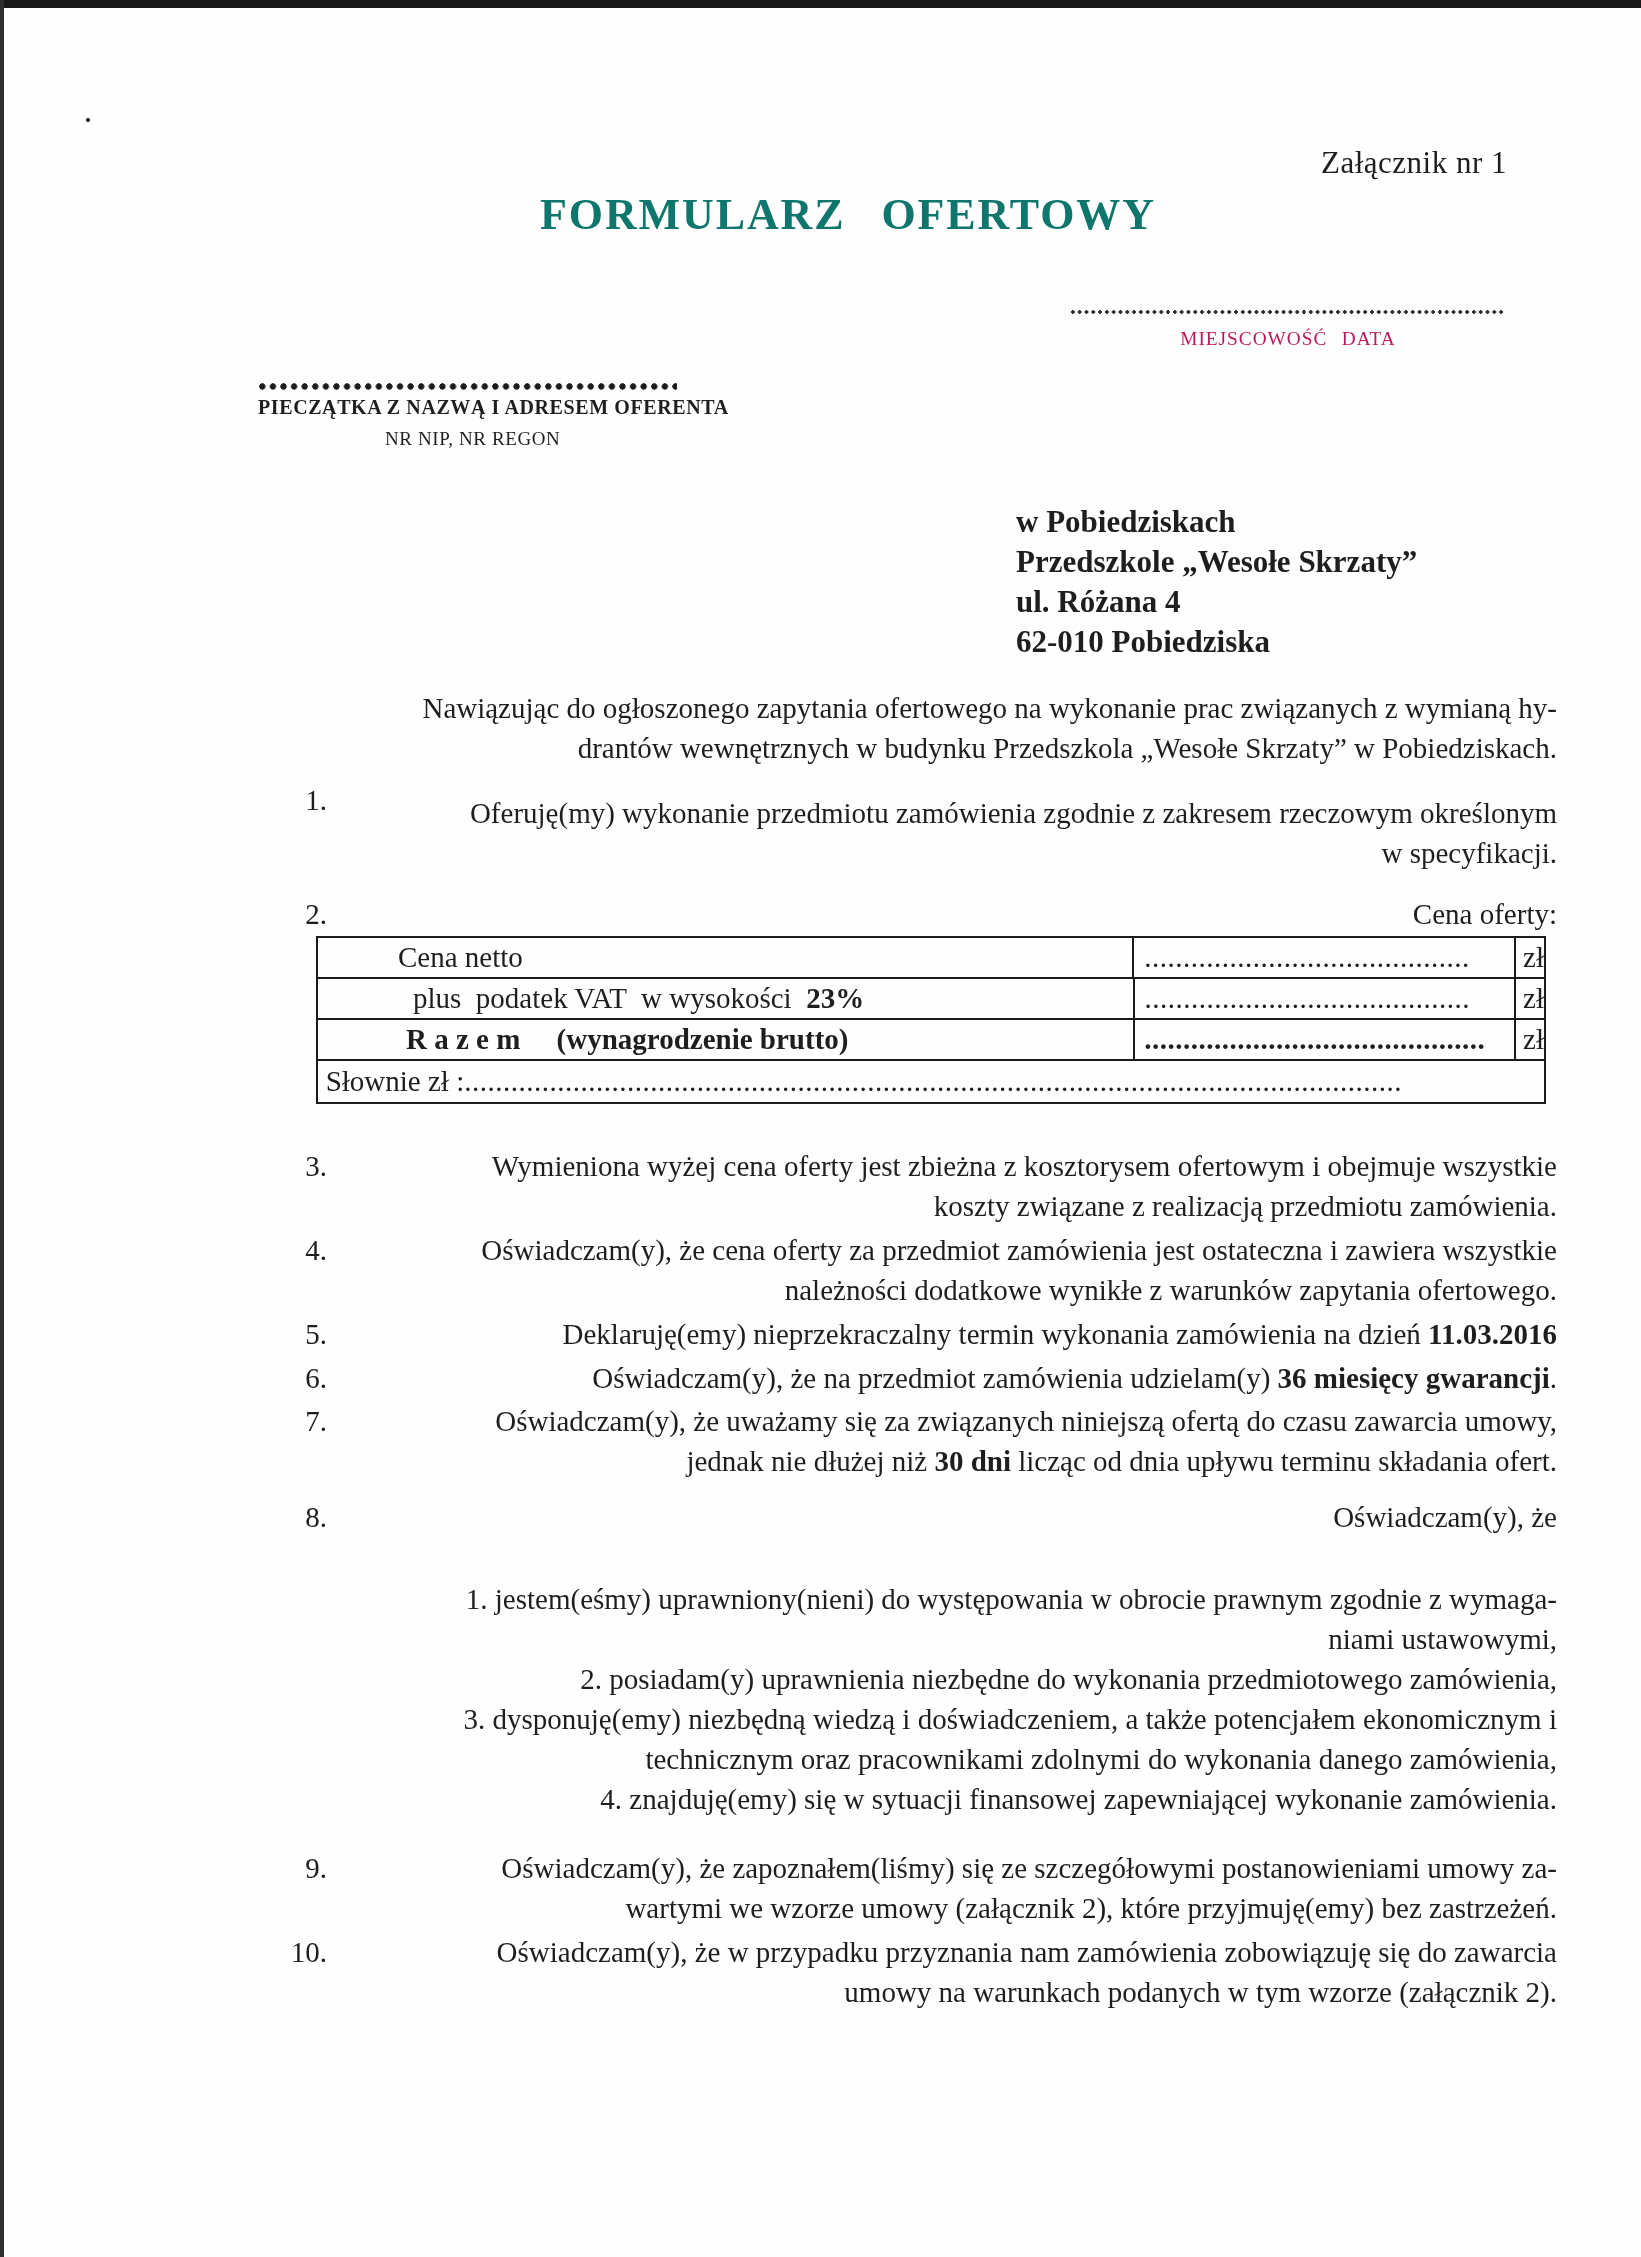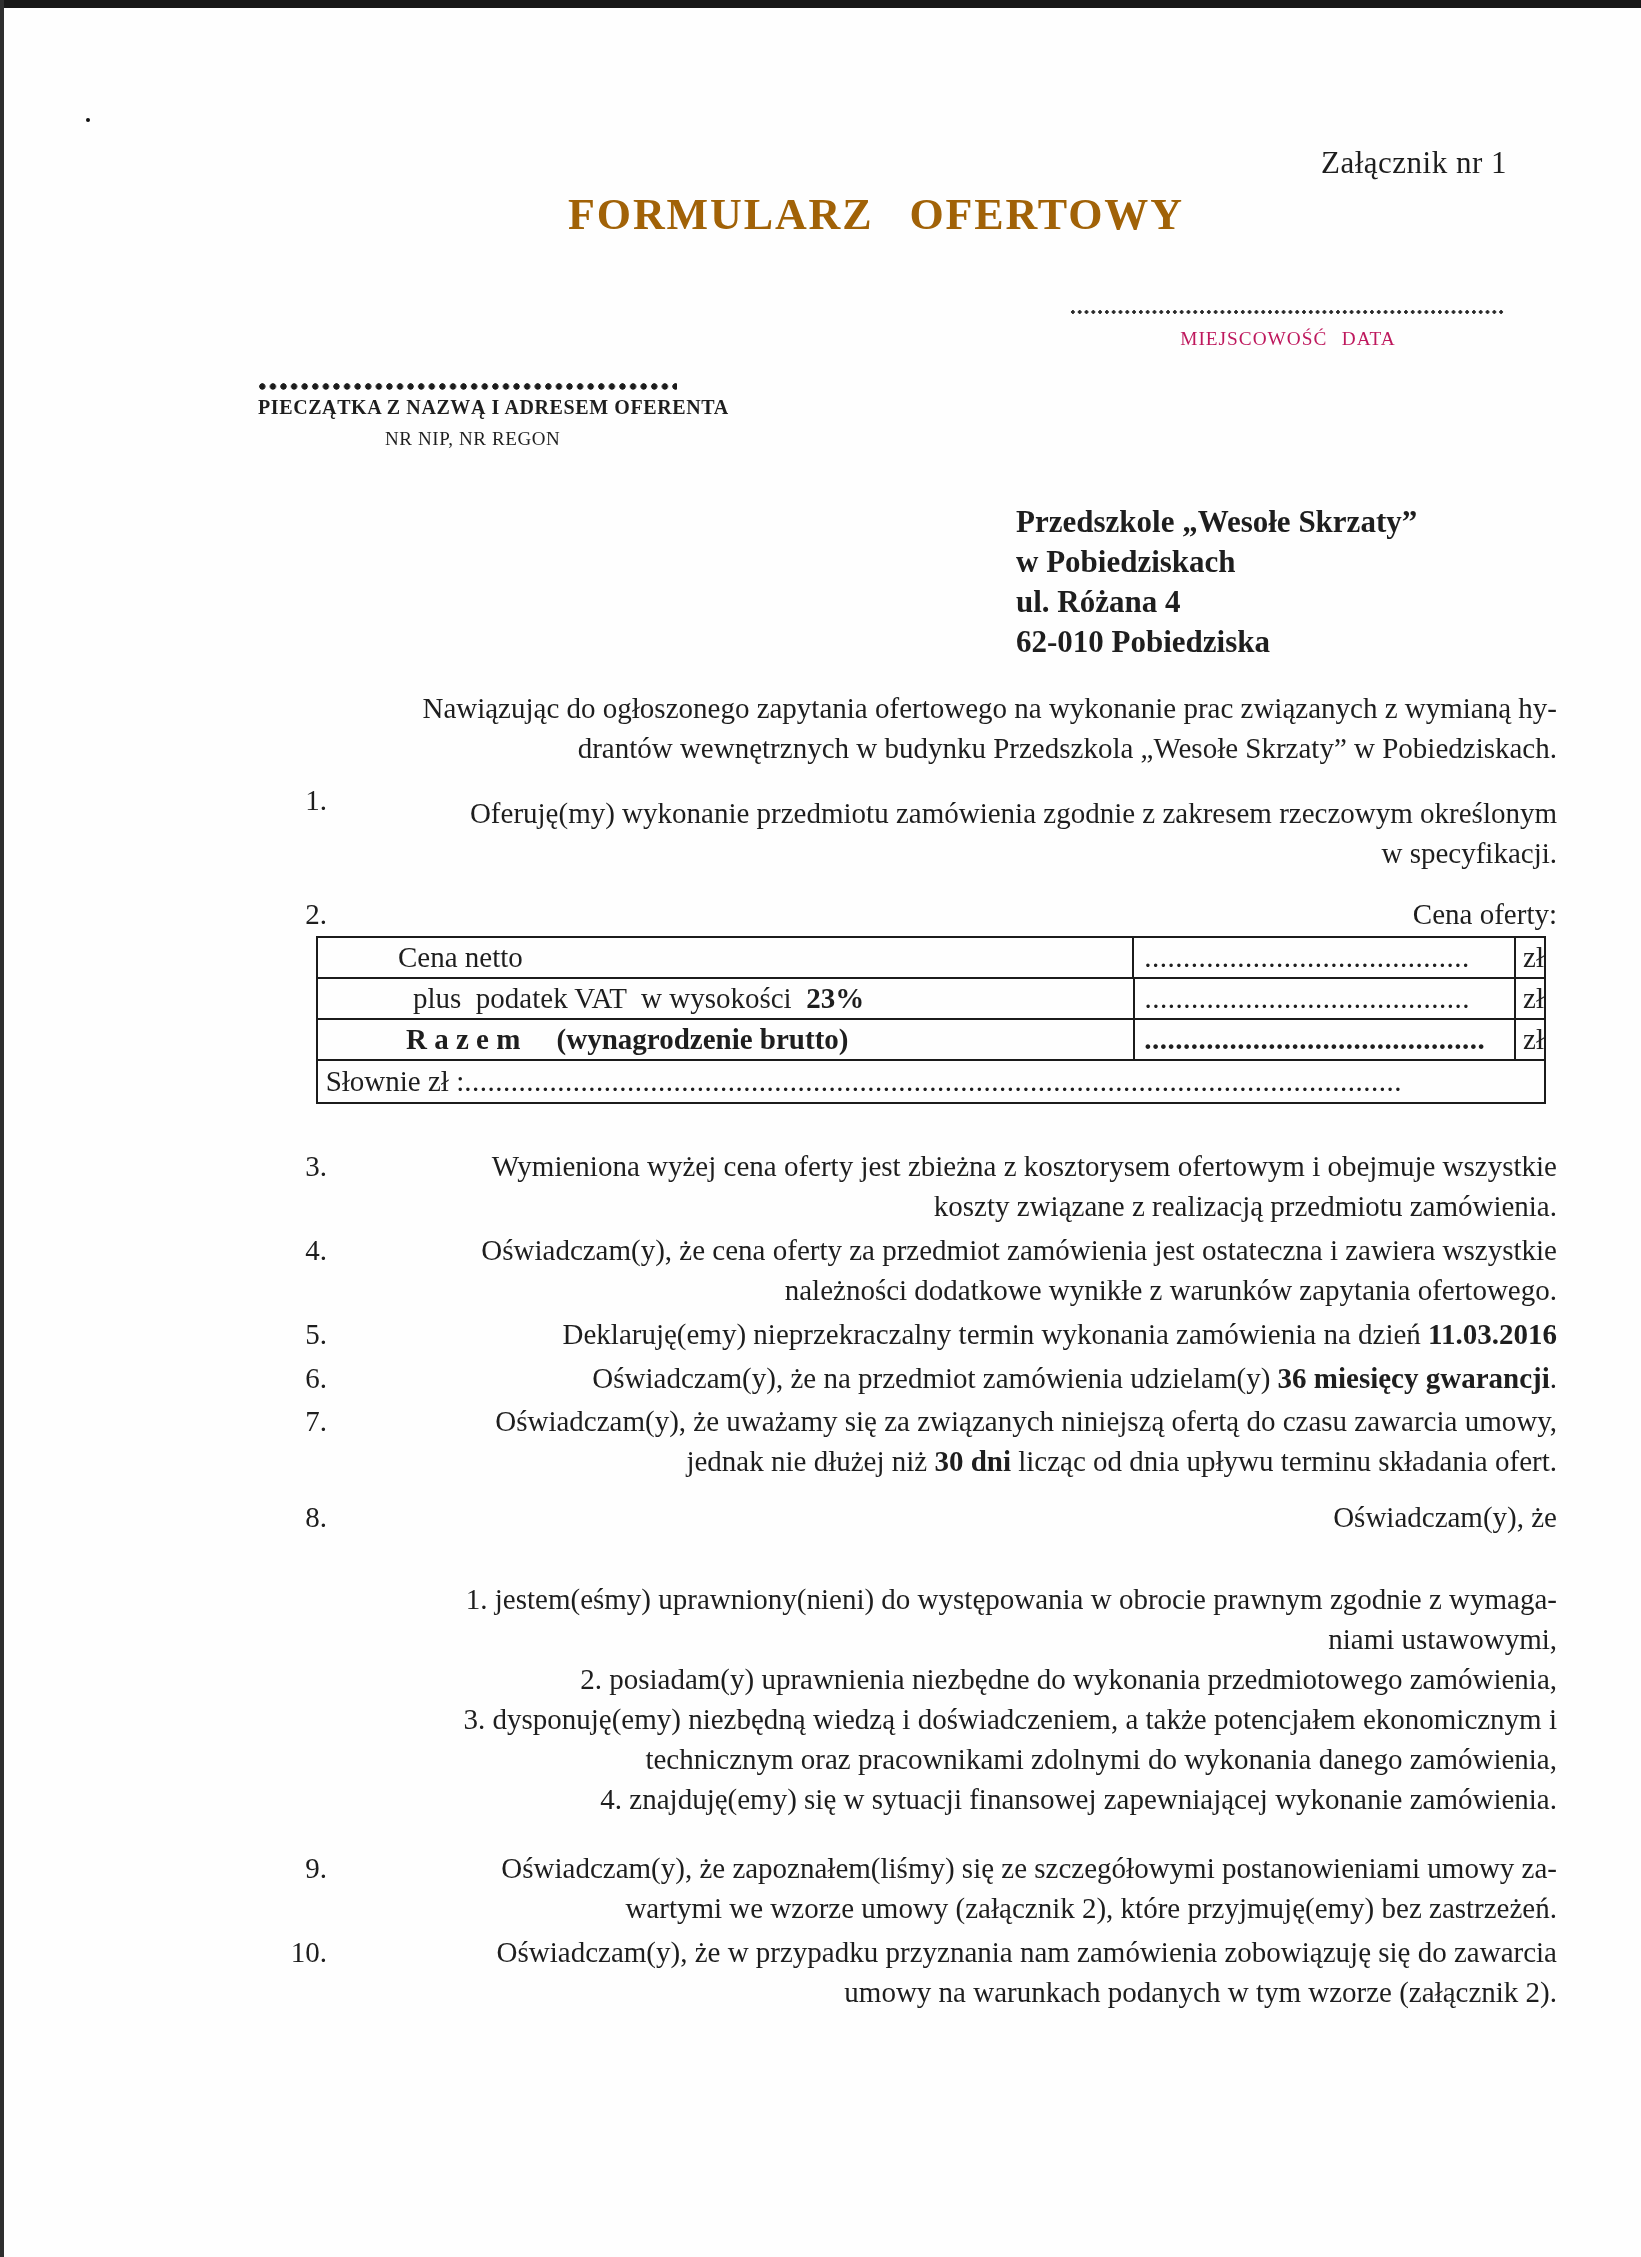--- a/index.html
+++ b/index.html
@@ -15,22 +15,22 @@
   
   .scan-border-top  { position: absolute; top: 0; left: 0; width: 1641px; height: 7.7px; background: #181818; }
   .scan-border-left { position: absolute; top: 0; left: 0; width: 3.9px; height: 2257px; background: #2e2e2e; }
   .scan-speck { position: absolute; left: 86px; top: 118px; width: 3.9px; height: 3.9px; background: #111; border-radius: 50%; }
 
   .attachment {
     position: absolute; top: 145px; left: 1321px;
     font-size: 31px; letter-spacing: 0.5px; white-space: nowrap;
   }
   .doc-title {
-    position: absolute; top: 189px; left: 568px;
-    font-size: 44px; font-weight: bold; color: #a16207;
+    position: absolute; top: 189px; left: 540px;
+    font-size: 44px; font-weight: bold; color: #0f766e;
     letter-spacing: 1.9px; word-spacing: 23px; white-space: nowrap;
   }
 
   
   .place-date { position: absolute; top: 309px; left: 1070px; width: 436px; }
   .dotline-fine {
     height: 5.8px;
     background: radial-gradient(circle 1.6px at 2.9px 2.9px, #2a2a2a 1.5px, transparent 1.9px);
     background-size: 6.8px 5.8px; background-repeat: repeat-x;
   }
@@ -117,22 +117,22 @@
     <div class="place-date-label">MIEJSCOWOŚĆ DATA</div>
   </div>
 
   <div class="stamp">
     <div class="dotline-bold"></div>
     <div class="stamp-label">PIECZĄTKA Z NAZWĄ I ADRESEM OFERENTA</div>
     <div class="stamp-sublabel">NR NIP, NR REGON</div>
   </div>
 
   <div class="addressee">
+    <div>w Pobiedziskach</div>
     <div>Przedszkole „Wesołe Skrzaty”</div>
-    <div>w Pobiedziskach</div>
     <div>ul. Różana 4</div>
     <div>62-010 Pobiedziska</div>
   </div>
 
   <div class="body-col">
 
     <div class="pre-line">Nawiązując do ogłoszonego zapytania ofertowego  na wykonanie prac związanych z wymianą hy-
 drantów wewnętrznych w budynku Przedszkola „Wesołe Skrzaty” w Pobiedziskach.</div>
 
     <div class="item mt-item1">

